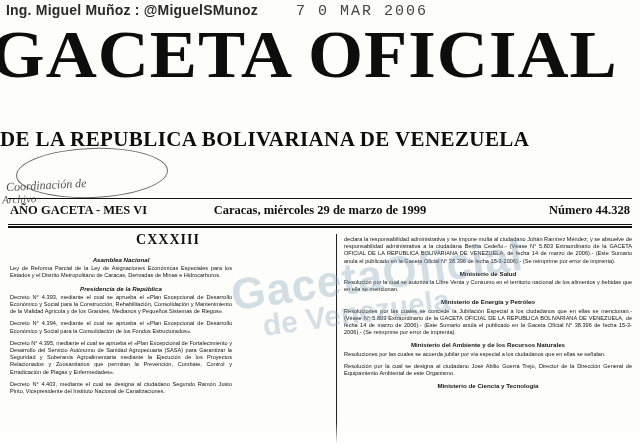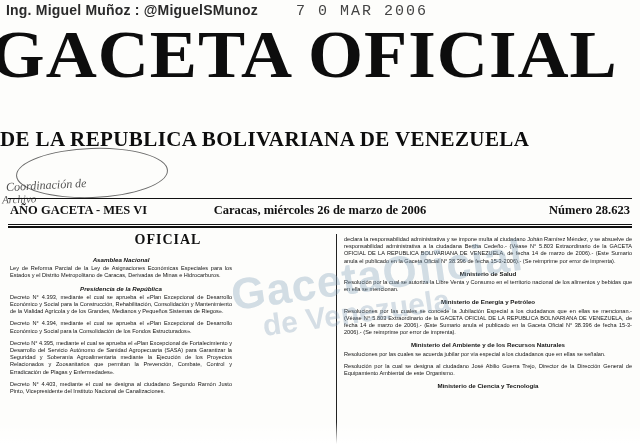--- a/index.html
+++ b/index.html
@@ -224,28 +224,28 @@
   </div>
 
   <div class="stamp-oval"></div>
   <div class="stamp-text">Coordinación de</div>
   <div class="stamp-text2">Archivo</div>
 
   <div class="rule r1"></div>
 
   <div class="issueline">
     <span class="left">AÑO GACETA - MES VI</span>
-    <span class="center">Caracas, miércoles 26 de marzo de 2006</span>
-    <span class="right">Número 28.623</span>
+    <span class="center">Caracas, miércoles 29 de marzo de 1999</span>
+    <span class="right">Número 44.328</span>
   </div>
 
   <div class="rule r2"></div>
   <div class="rule r3"></div>
 
-  <div class="sumario">OFICIAL</div>
+  <div class="sumario">CXXXIII</div>
 
   <div class="coldivider"></div>
 
   <div class="col left">
     <div class="sec-head">Asamblea Nacional</div>
     <div class="entry">Ley de Reforma Parcial de la Ley de Asignaciones Económicas Especiales para los Estados y el Distrito Metropolitano de Caracas, Derivadas de Minas e Hidrocarburos.</div>
 
     <div class="sec-head">Presidencia de la República</div>
     <div class="entry">Decreto N° 4.393, mediante el cual se aprueba el «Plan Excepcional de Desarrollo Económico y Social para la Construcción, Rehabilitación, Consolidación y Mantenimiento de la Vialidad Agrícola y de los Grandes, Medianos y Pequeños Sistemas de Riegos».</div>
     <div class="entry">Decreto N° 4.394, mediante el cual se aprueba el «Plan Excepcional de Desarrollo Económico y Social para la Consolidación de los Fondos Estructurados».</div>

